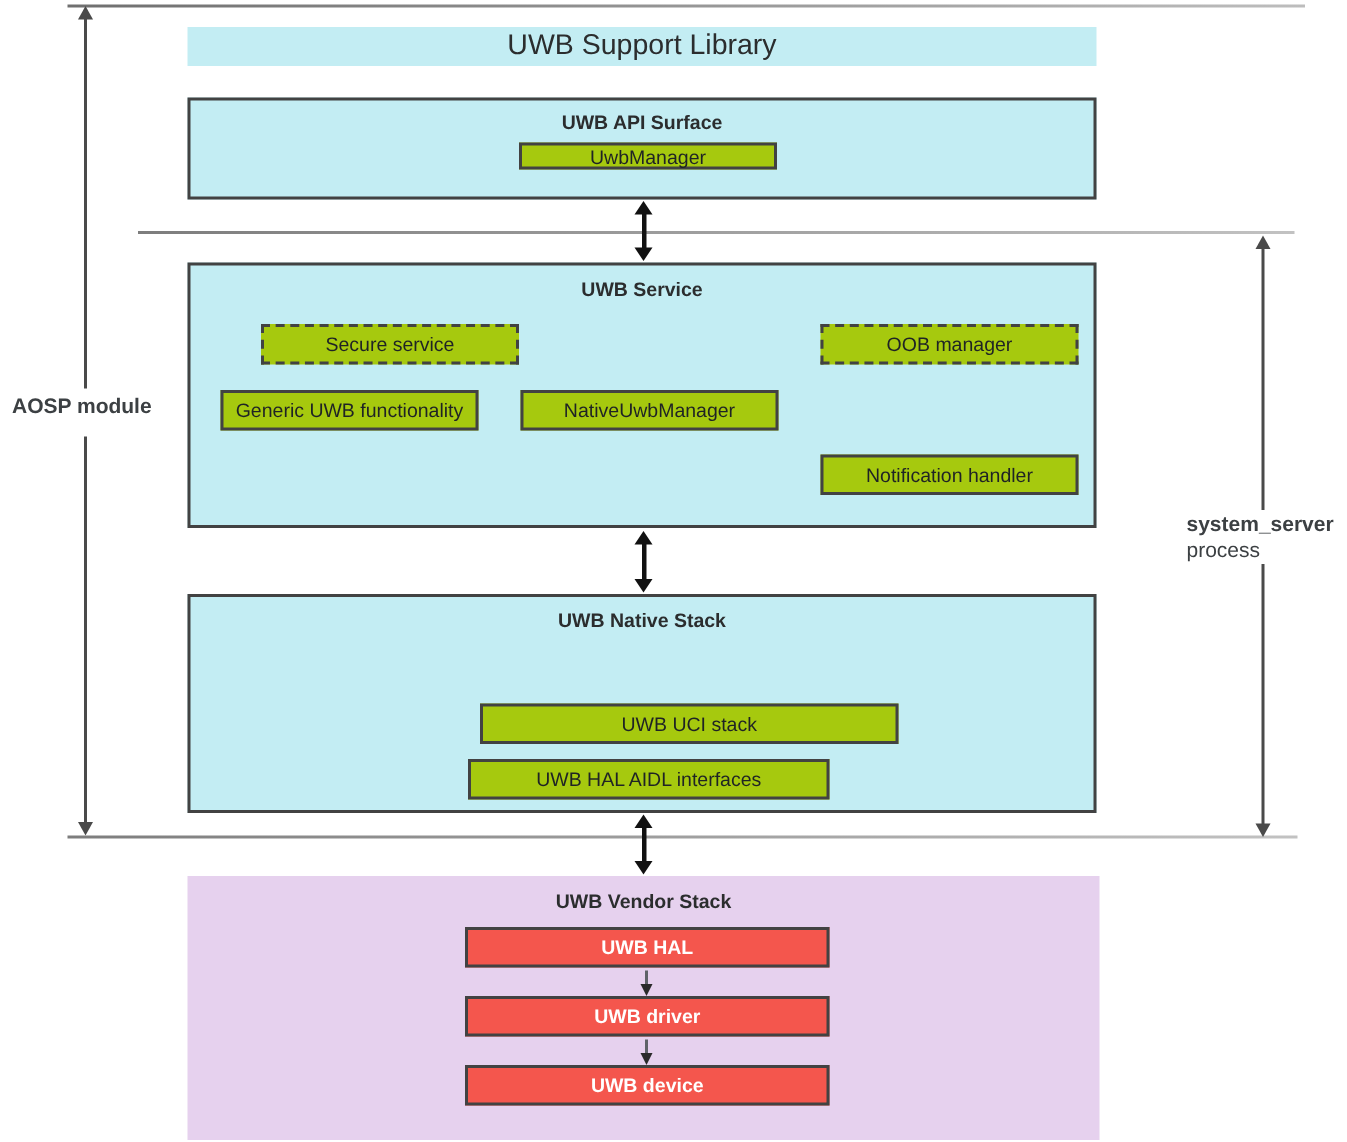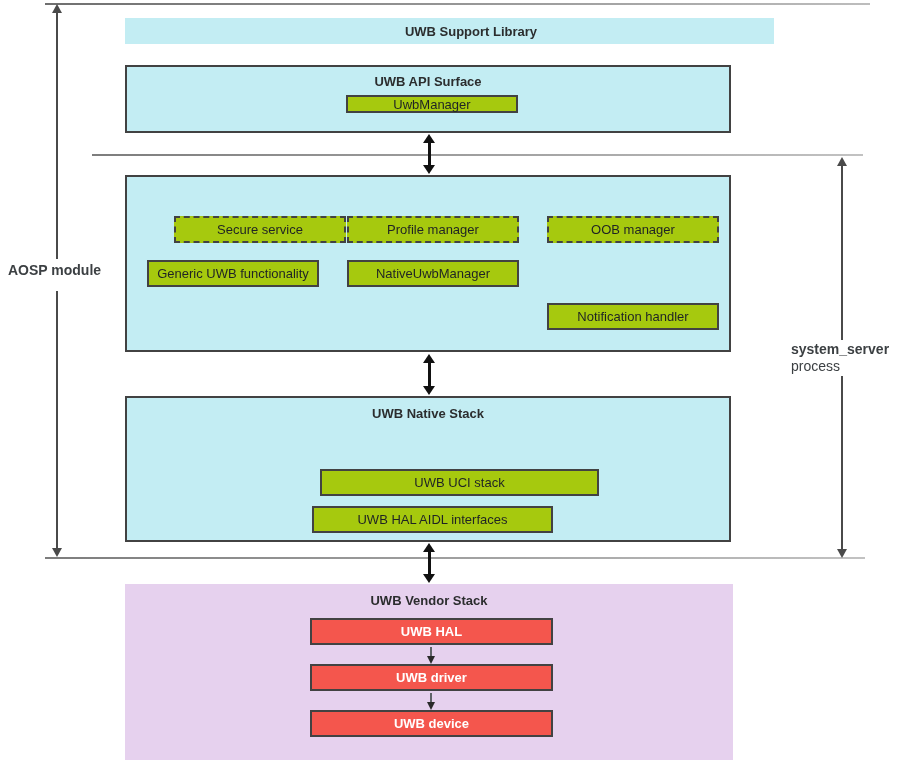--- a/index.html
+++ b/index.html
@@ -46,21 +46,21 @@
     background:var(--cyan); border:2px solid var(--border);}
   .bar{position:absolute; left:125px; width:606px; background:var(--cyan);
     display:flex; align-items:center; justify-content:center;}
   .boxtitle{position:absolute; left:0; right:0; text-align:center;
     font-weight:bold; font-size:13px; color:var(--text);}
   .chip{position:absolute; box-sizing:border-box; background:var(--green);
     border:2px solid var(--border); display:flex; align-items:center; justify-content:center;
     font-size:13px; color:#1f2325;}
   .chip.dashed{border-style:dashed;}
   .chip.redchip{background:var(--red); color:#ffffff; font-weight:bold;}
-  .title13{font-weight:bold; font-size:13px;padding-left:43px;}
+  .title13{font-weight:normal; font-size:19px;}
   .sidelabel{position:absolute; font-size:14px; color:#3c4043; line-height:17px;}
   .sidelabel .b{font-weight:bold;}
 </style>
 </head>
 <body>
 
 <div id="stage">
 
   <div class="hline dark" style="top:3px; left:45px; width:825px;"></div>
   <div class="hline" style="top:154px; left:92px; width:771px;"></div>
@@ -80,23 +80,23 @@
   <div class="bar title13" style="top:18px; height:26px;">UWB Support Library</div>
 
   <div class="bigbox" style="top:65px; height:68px;">
     <div class="boxtitle" style="top:7px;">UWB API Surface</div>
     <div class="chip" style="left:219px; top:28px; width:172px; height:18px;">UwbManager</div>
   </div>
 
   <div class="dblarrow" style="left:423px; top:134px; height:40px;"></div>
 
   <div class="bigbox" style="top:175px; height:177px;">
+    <div class="boxtitle" style="top:8px;">UWB Service</div>
 
     <div class="chip dashed" style="left:20px;  top:39px; width:172px; height:27px;margin-left:27px;">Secure service</div>
-    <div class="chip dashed" style="left:220px; top:39px; width:172px; height:27px;">Profile manager</div>
     <div class="chip dashed" style="left:420px; top:39px; width:172px; height:27px;">OOB manager</div>
 
     <div class="chip" style="left:220px; top:83px; width:172px; height:27px;">NativeUwbManager</div>
     <div class="chip" style="left:20px;  top:83px; width:172px; height:27px;">Generic UWB functionality</div>
 
     <div class="chip" style="left:420px; top:126px; width:172px; height:27px;">Notification handler</div>
   </div>
 
   <div class="dblarrow" style="left:423px; top:354px; height:41px;"></div>
 

